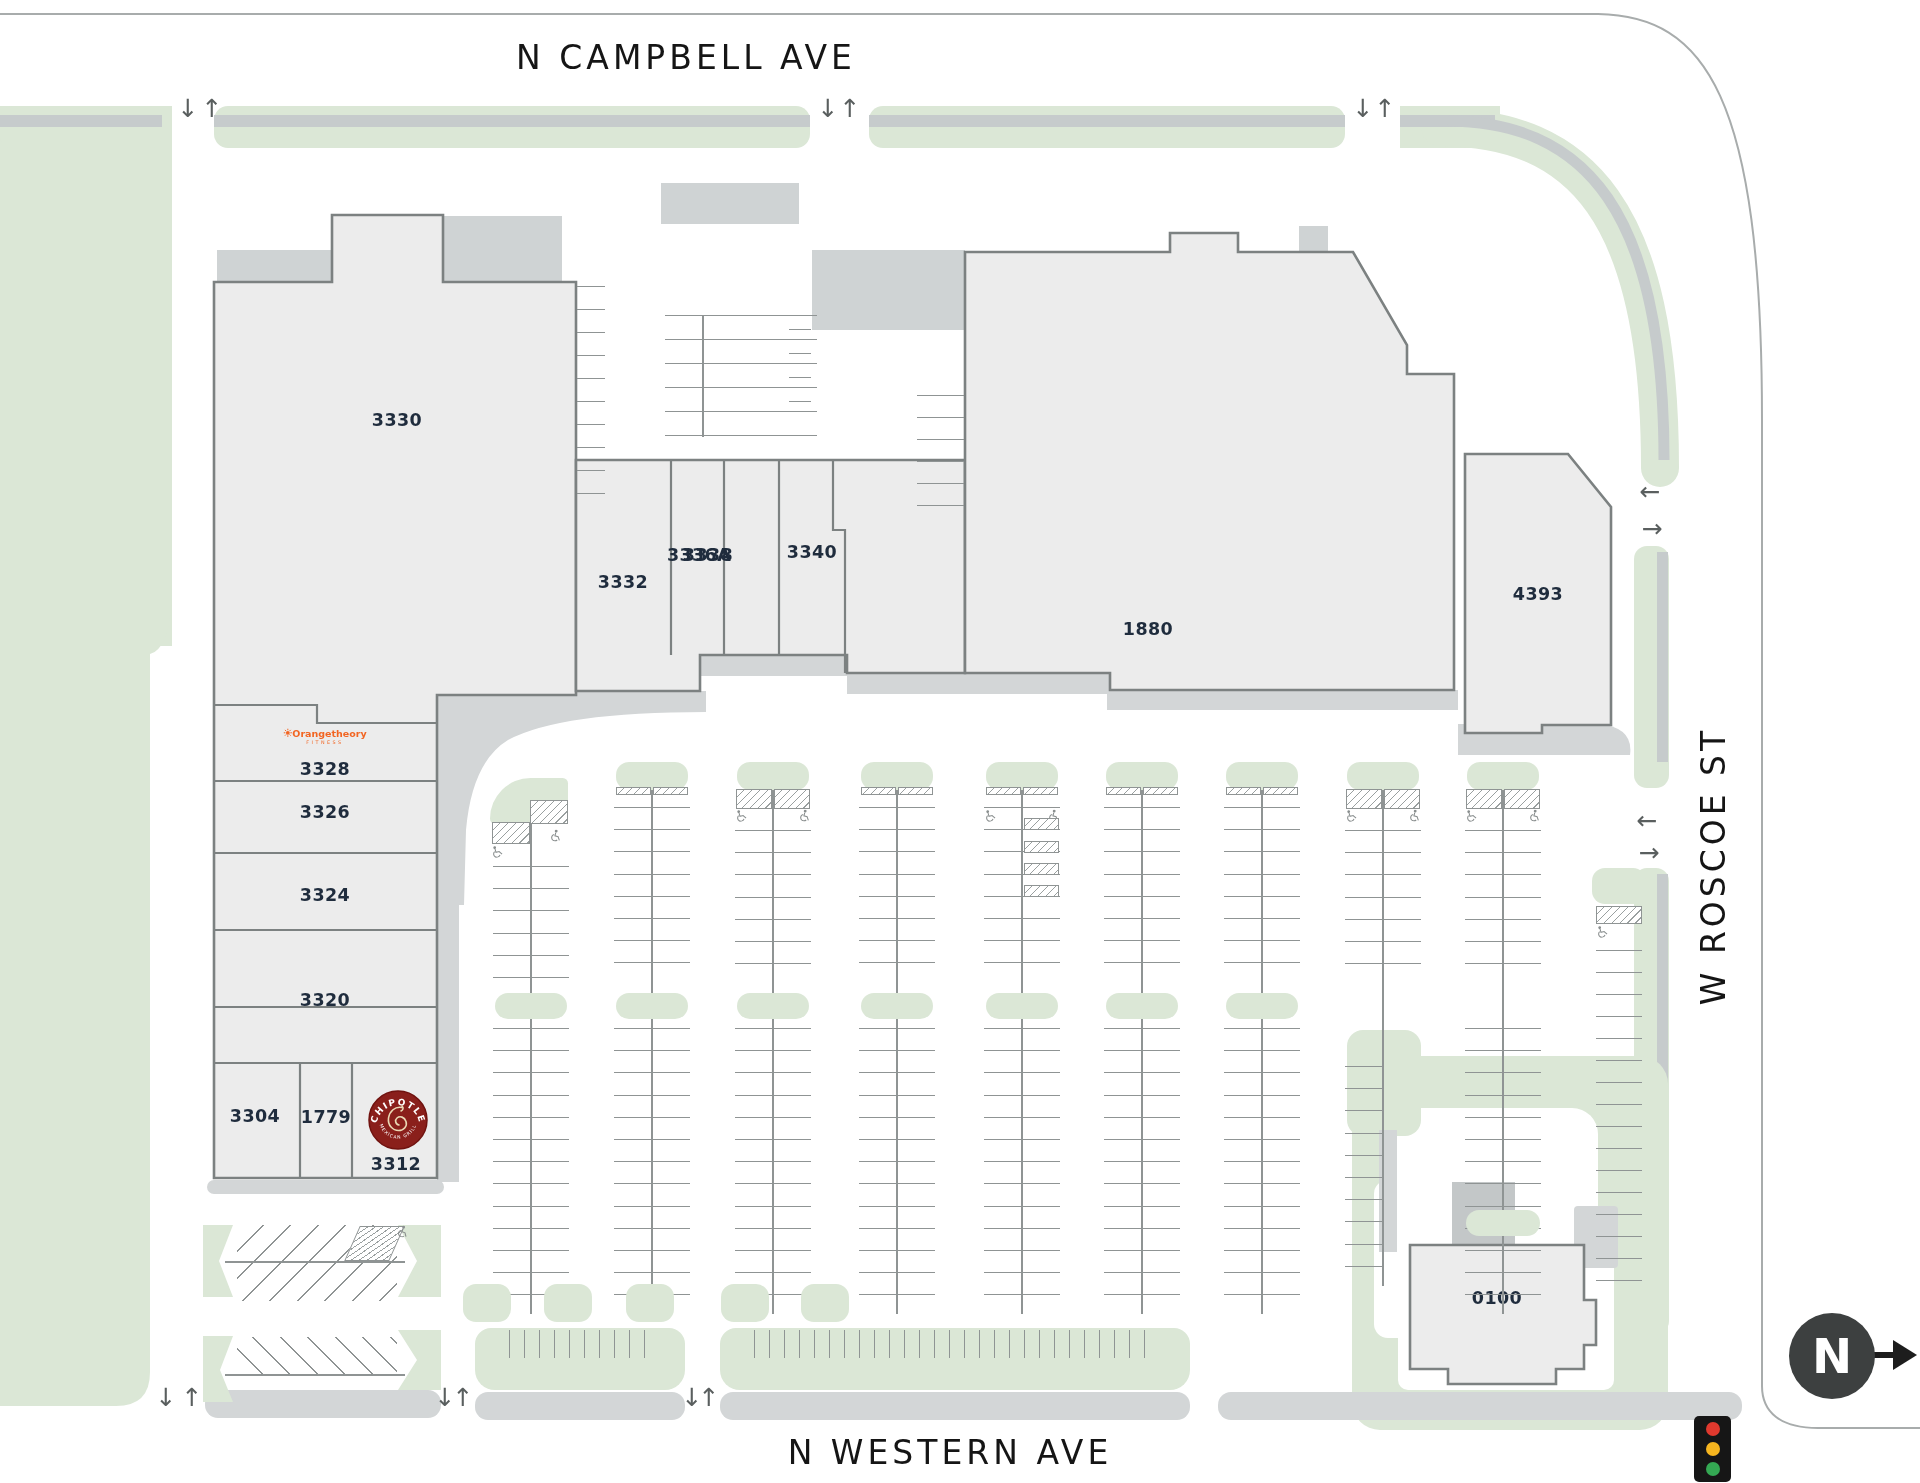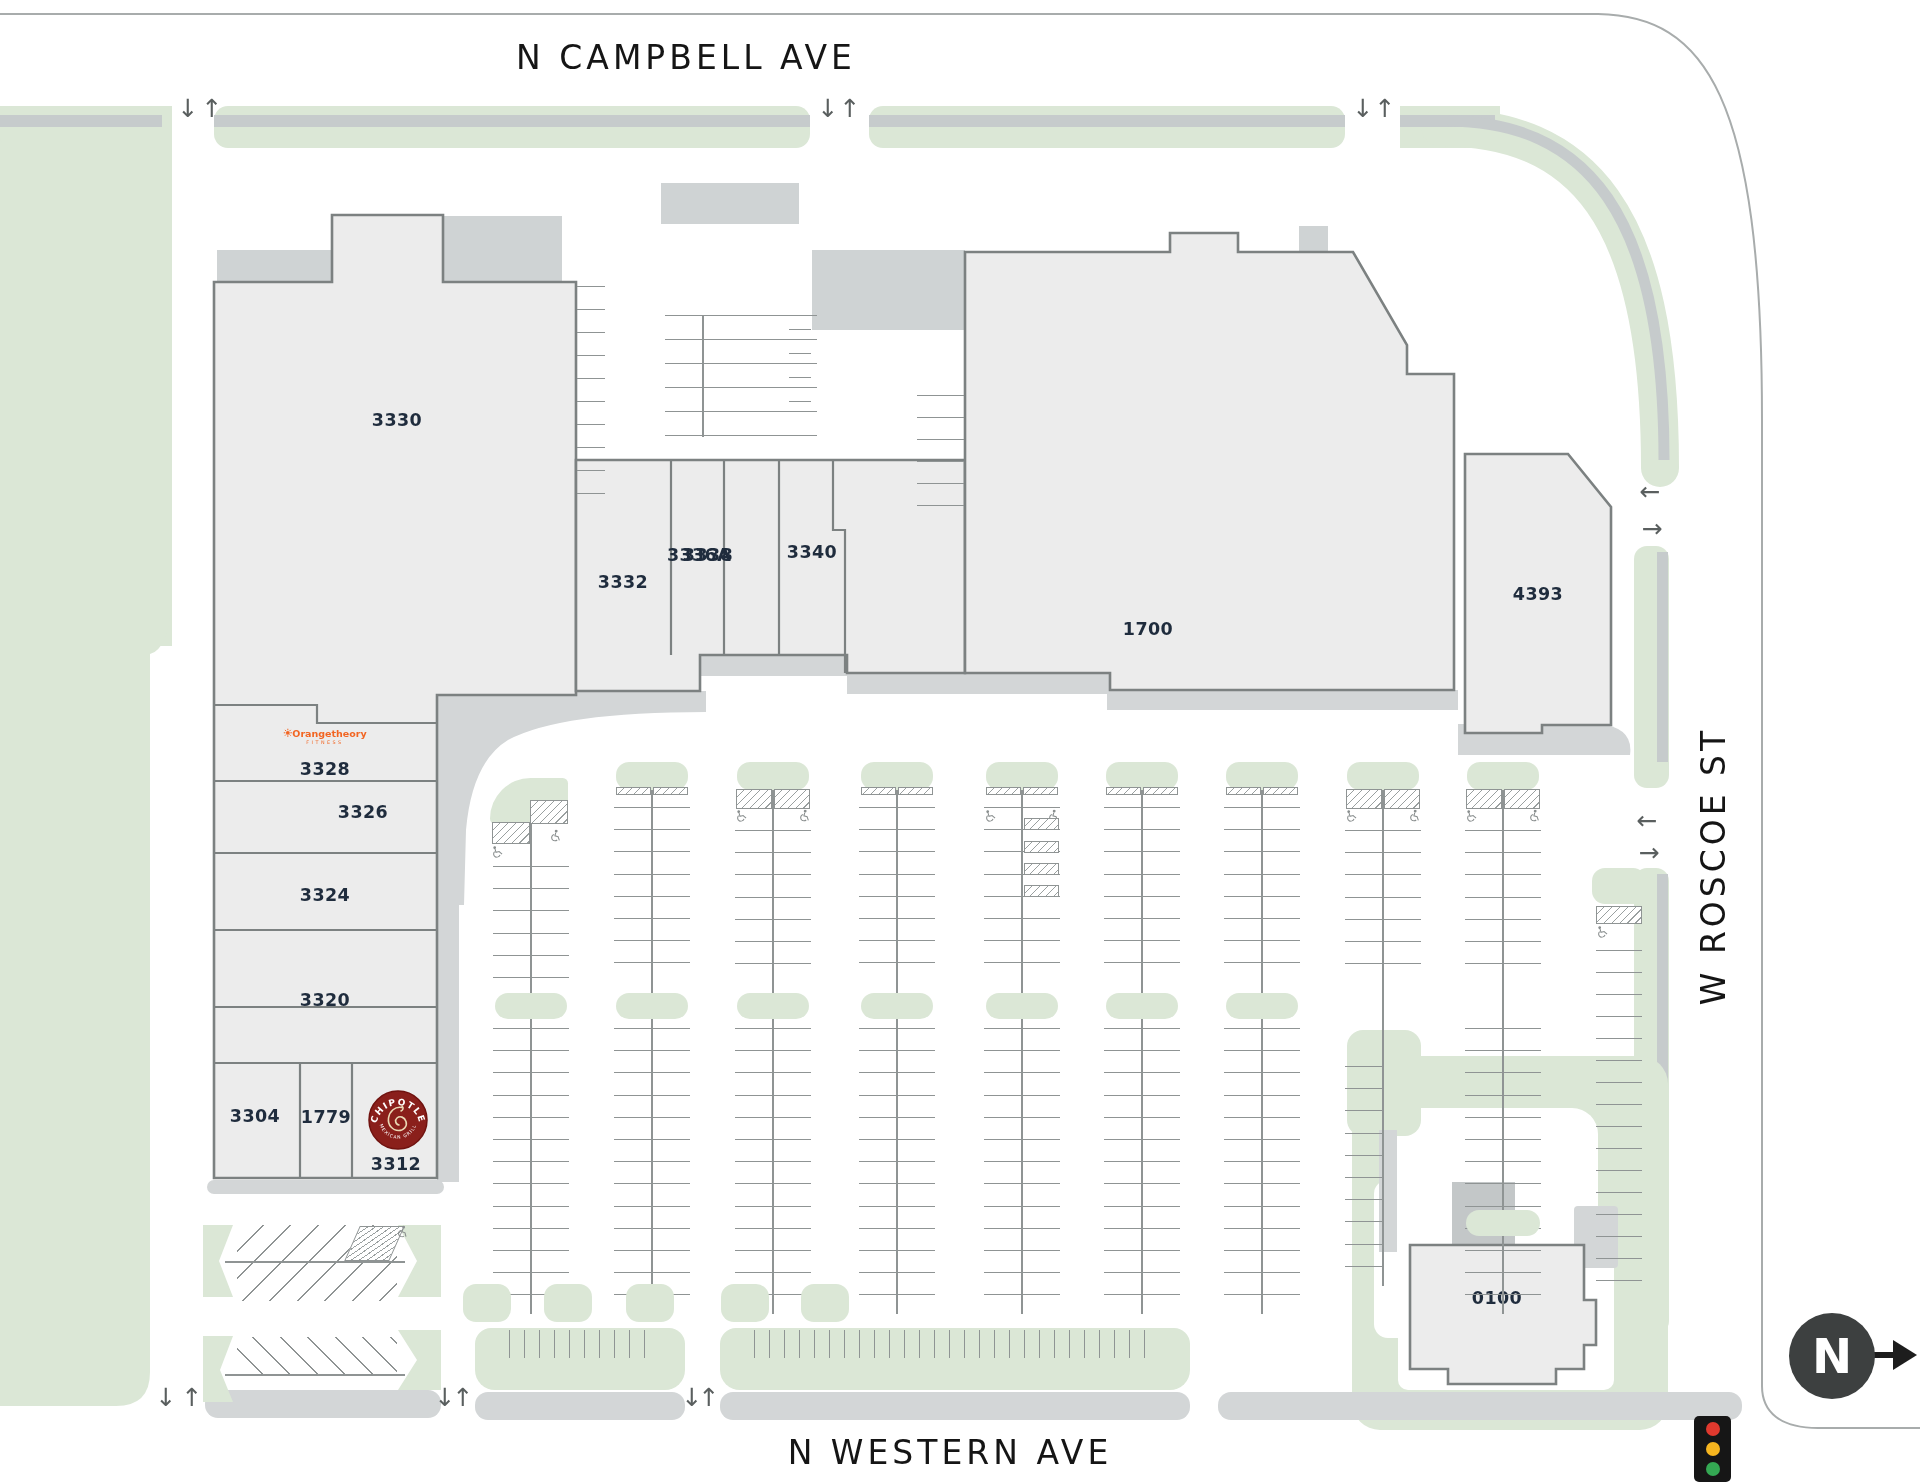--- a/index.html
+++ b/index.html
@@ -153,24 +153,24 @@
 
   <div class="street" style="left:686px;top:57px;">N CAMPBELL AVE</div>
   <div class="street vert" style="left:1713px;top:866px;">W ROSCOE ST</div>
   <div class="street" style="left:950px;top:1452px;">N WESTERN AVE</div>
 
   <div class="lbl" style="left:397px;top:420px;">3330</div>
   <div class="lbl" style="left:623px;top:582px;">3332</div>
   <div class="lbl" style="left:699px;top:555px;">3336A</div>
   <div class="lbl" style="left:708px;top:555px;">3338</div>
   <div class="lbl" style="left:812px;top:552px;">3340</div>
-  <div class="lbl" style="left:1148px;top:629px;">1700</div>
+  <div class="lbl" style="left:1148px;top:629px;">1880</div>
   <div class="lbl" style="left:1538px;top:594px;">4393</div>
   <div class="lbl" style="left:325px;top:769px;">3328</div>
-  <div class="lbl" style="left:325px;top:812px;margin-left:38px;">3326</div>
+  <div class="lbl" style="left:325px;top:812px;">3326</div>
   <div class="lbl" style="left:325px;top:895px;">3324</div>
   <div class="lbl" style="left:325px;top:1000px;">3320</div>
   <div class="lbl" style="left:255px;top:1116px;">3304</div>
   <div class="lbl" style="left:326px;top:1117px;">1779</div>
   <div class="lbl" style="left:396px;top:1164px;">3312</div>
   <div class="lbl" style="left:1497px;top:1298px;">0100</div>
 
   <div class="ot" style="left:325px;top:737px;">
     <div class="l1"><svg width="9" height="9" viewBox="0 0 10 10">
           <circle cx="5" cy="5" r="2.1" fill="#f26522"></circle>

